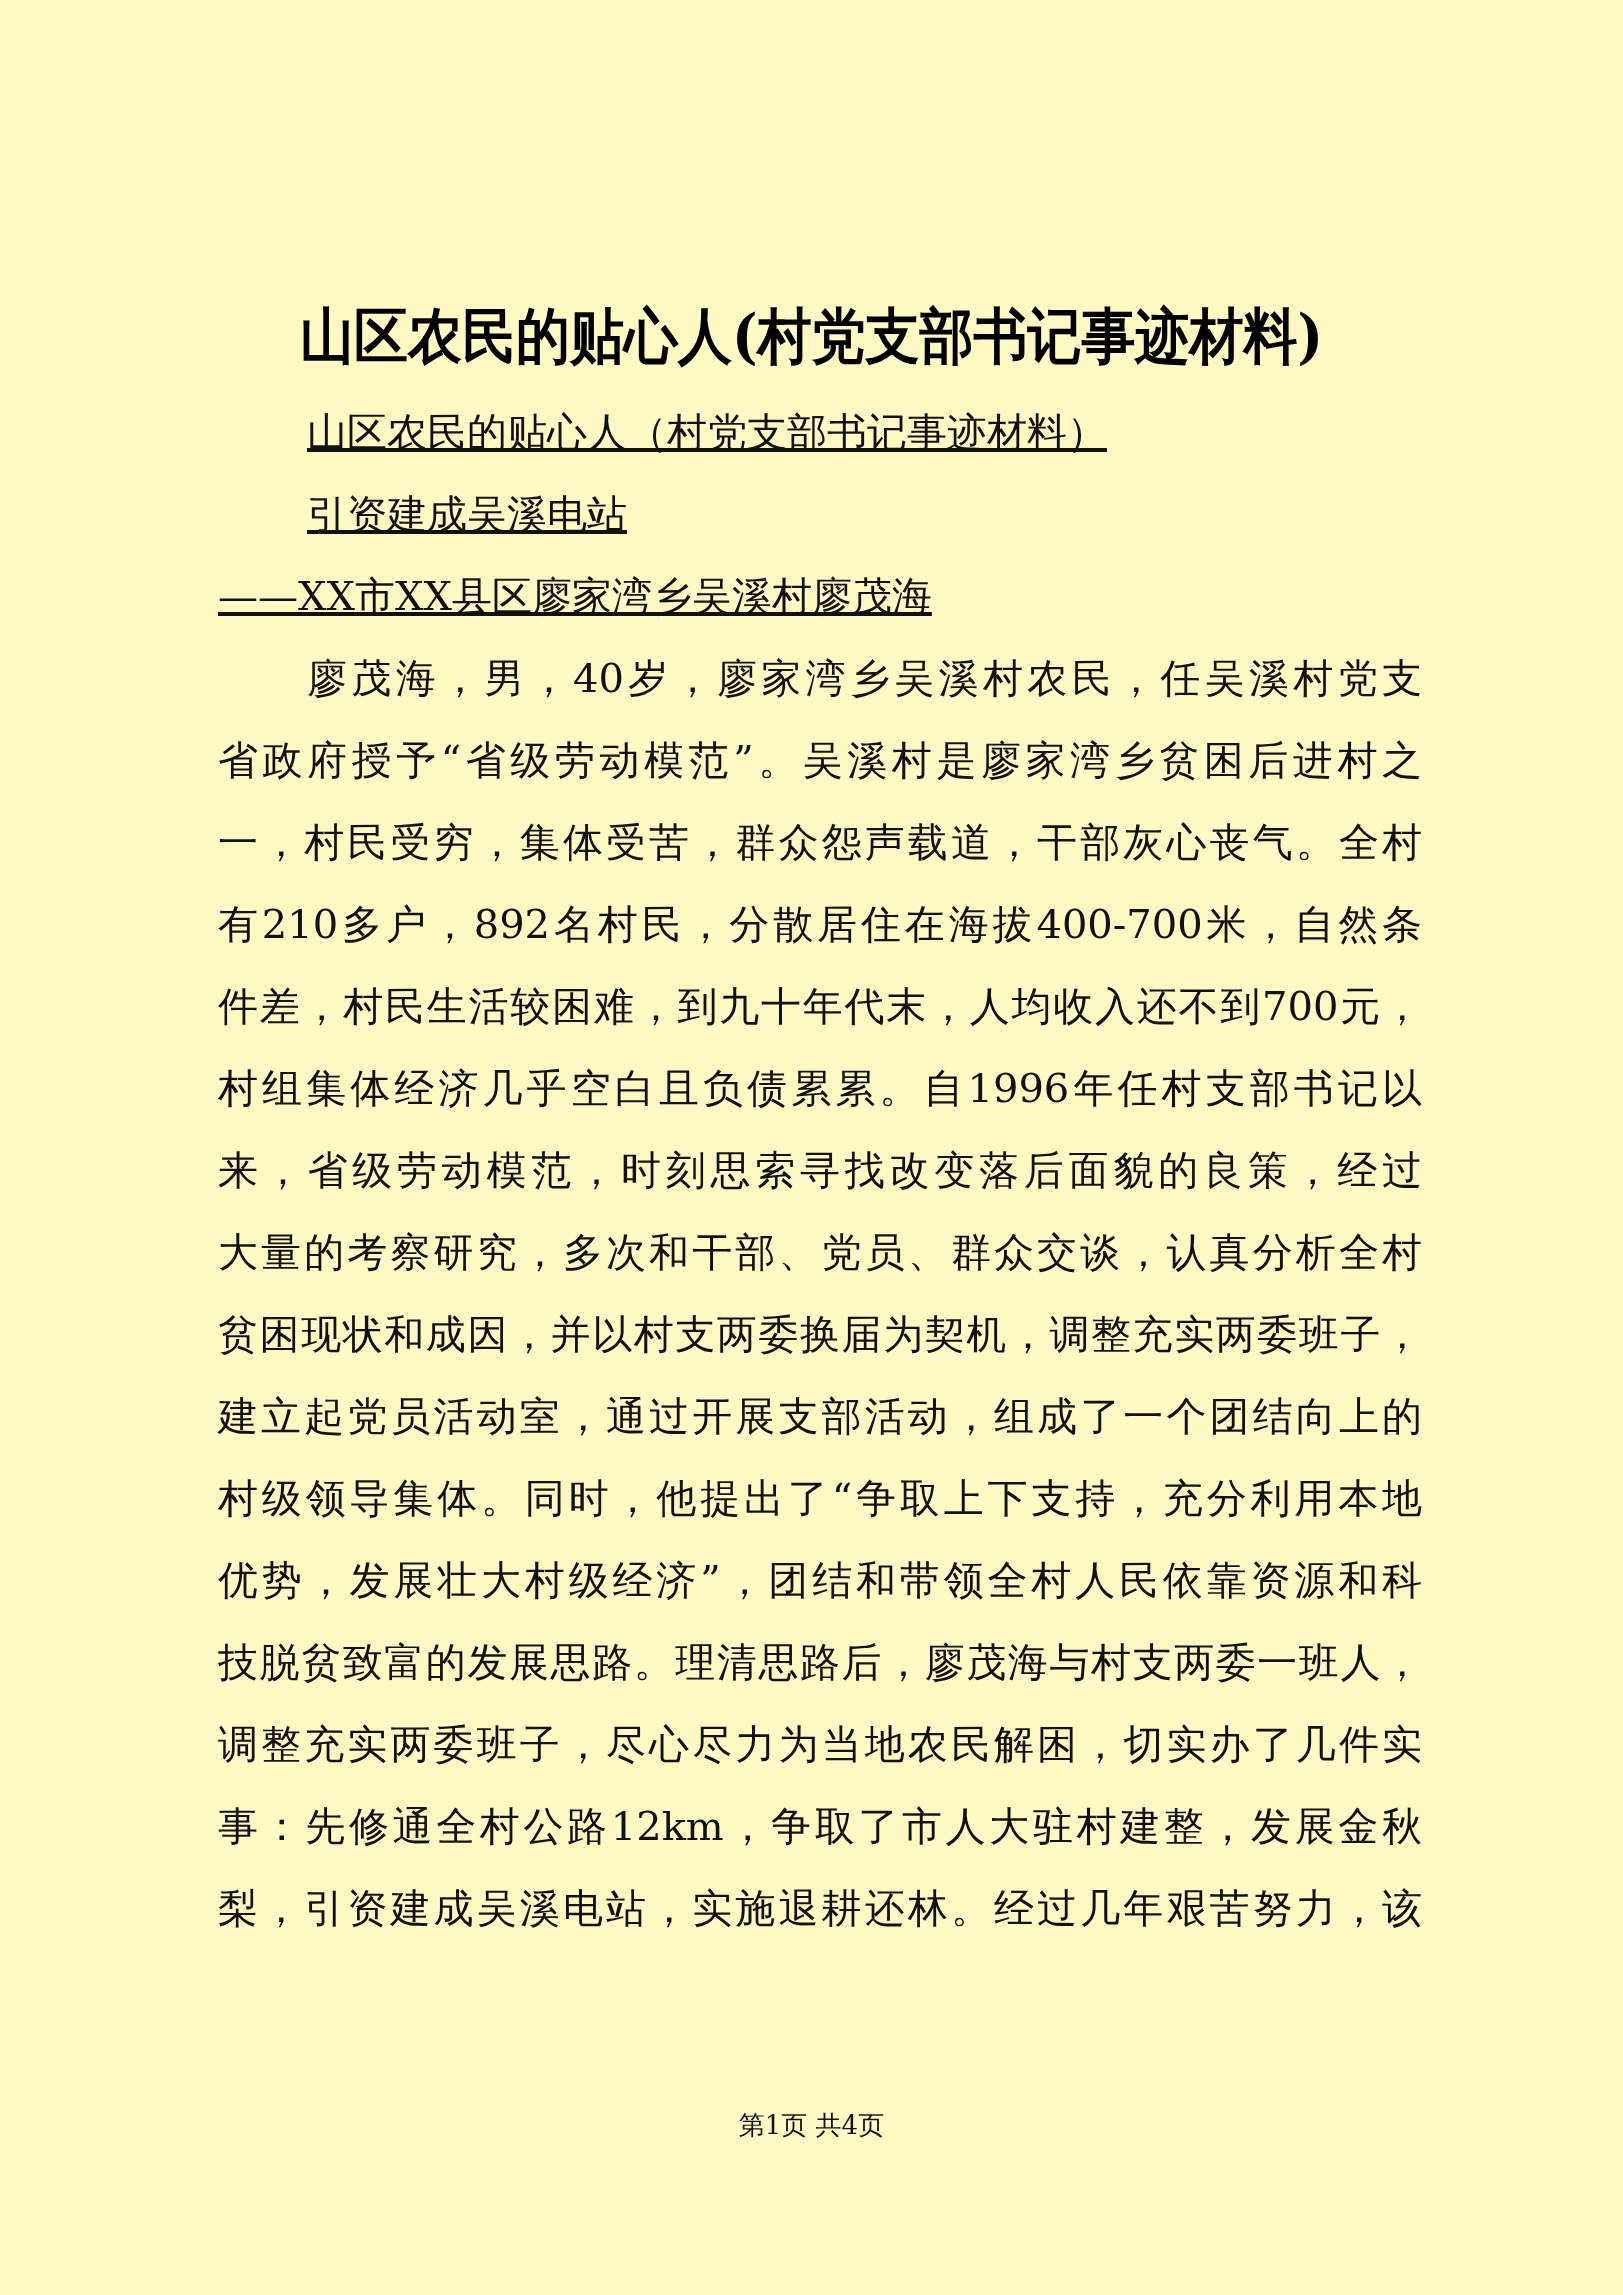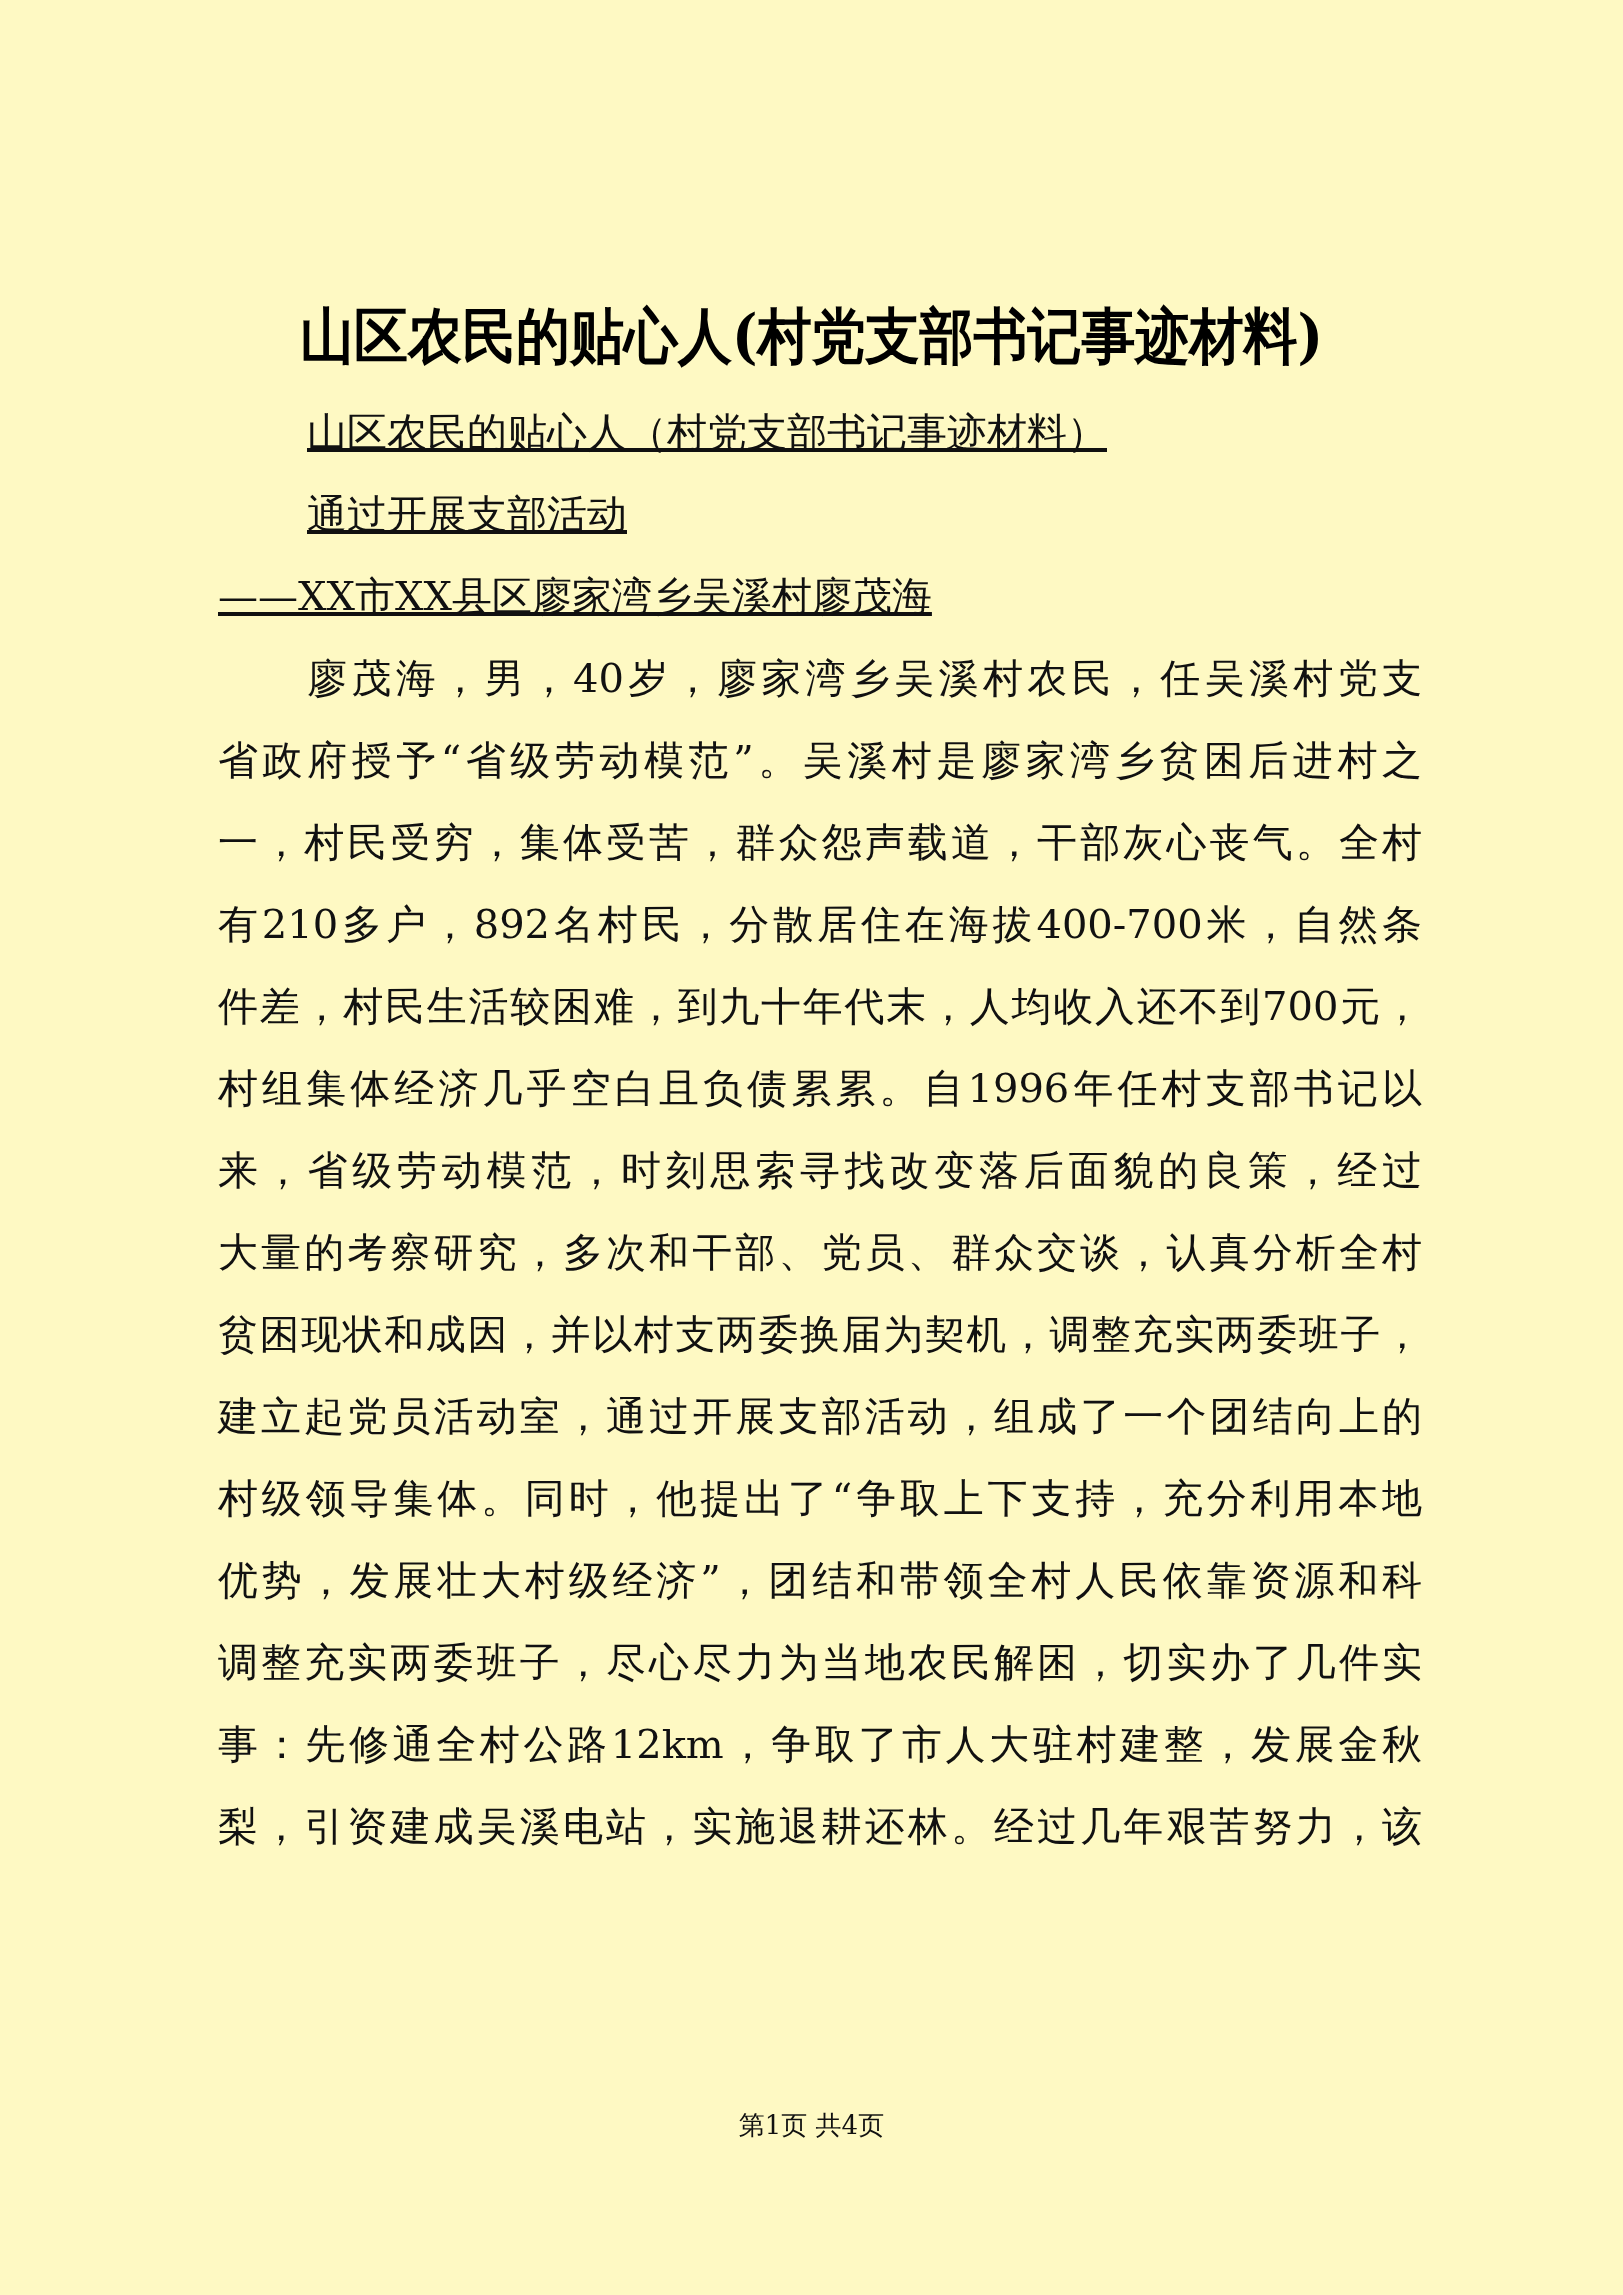--- a/index.html
+++ b/index.html
@@ -75,35 +75,36 @@
 </style>
 </head>
 <body>
 
 <div class="page">
 
   <div class="doc-title">山区农民的贴心人(村党支部书记事迹材料)</div>
 
   <div class="body">
     <div class="line left short-indent">山区农民的贴心人（村党支部书记事迹材料）</div>
-    <div class="line left short-indent">通过开展支部活动</div>
+    <div class="line left short-indent">引资建成吴溪电站</div>
     <div class="line left">——XX市XX县区廖家湾乡吴溪村廖茂海</div>
 
     <div class="line indent">廖茂海，男，40岁，廖家湾乡吴溪村农民，任吴溪村党支</div>
     <div class="line">省政府授予“省级劳动模范”。吴溪村是廖家湾乡贫困后进村之</div>
     <div class="line">一，村民受穷，集体受苦，群众怨声载道，干部灰心丧气。全村</div>
     <div class="line">有210多户，892名村民，分散居住在海拔400-700米，自然条</div>
     <div class="line">件差，村民生活较困难，到九十年代末，人均收入还不到700元，</div>
     <div class="line">村组集体经济几乎空白且负债累累。自1996年任村支部书记以</div>
     <div class="line">来，省级劳动模范，时刻思索寻找改变落后面貌的良策，经过</div>
     <div class="line">大量的考察研究，多次和干部、党员、群众交谈，认真分析全村</div>
     <div class="line">贫困现状和成因，并以村支两委换届为契机，调整充实两委班子，</div>
     <div class="line">建立起党员活动室，通过开展支部活动，组成了一个团结向上的</div>
     <div class="line">村级领导集体。同时，他提出了“争取上下支持，充分利用本地</div>
     <div class="line">优势，发展壮大村级经济”，团结和带领全村人民依靠资源和科</div>
+    <div class="line">技脱贫致富的发展思路。理清思路后，廖茂海与村支两委一班人，</div>
     <div class="line">调整充实两委班子，尽心尽力为当地农民解困，切实办了几件实</div>
     <div class="line">事：先修通全村公路12km，争取了市人大驻村建整，发展金秋</div>
     <div class="line">梨，引资建成吴溪电站，实施退耕还林。经过几年艰苦努力，该</div>
   </div>
 
   <div class="footer">第1页 共4页</div>
 
 </div>
 
 

